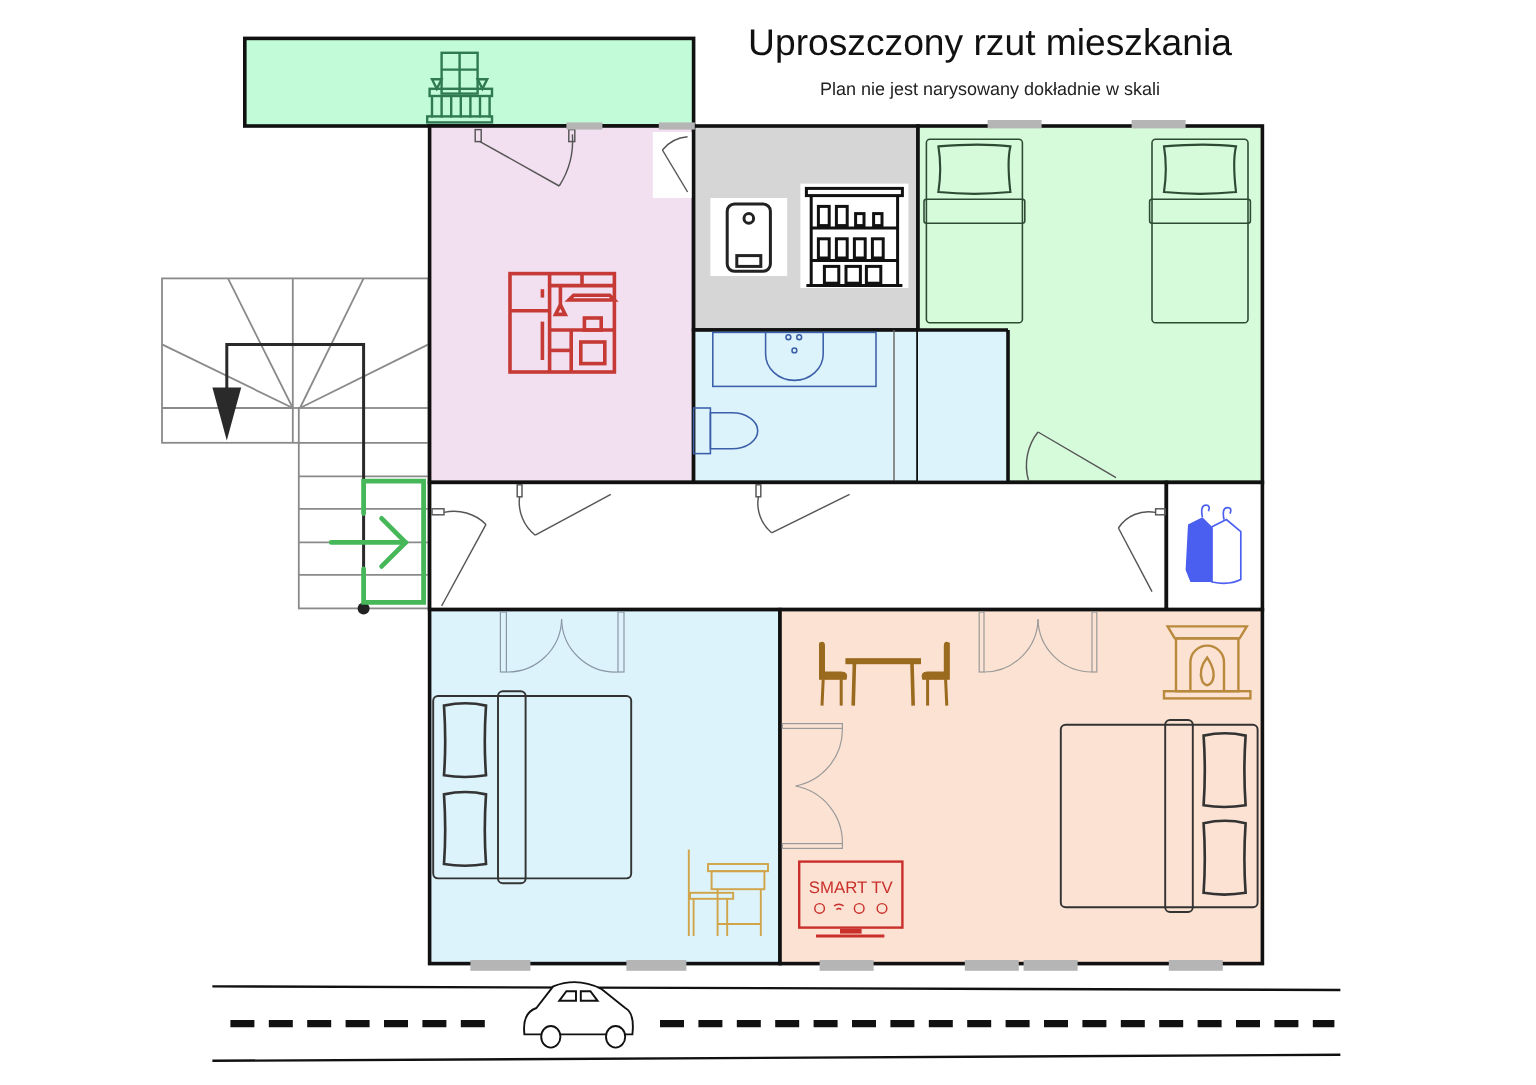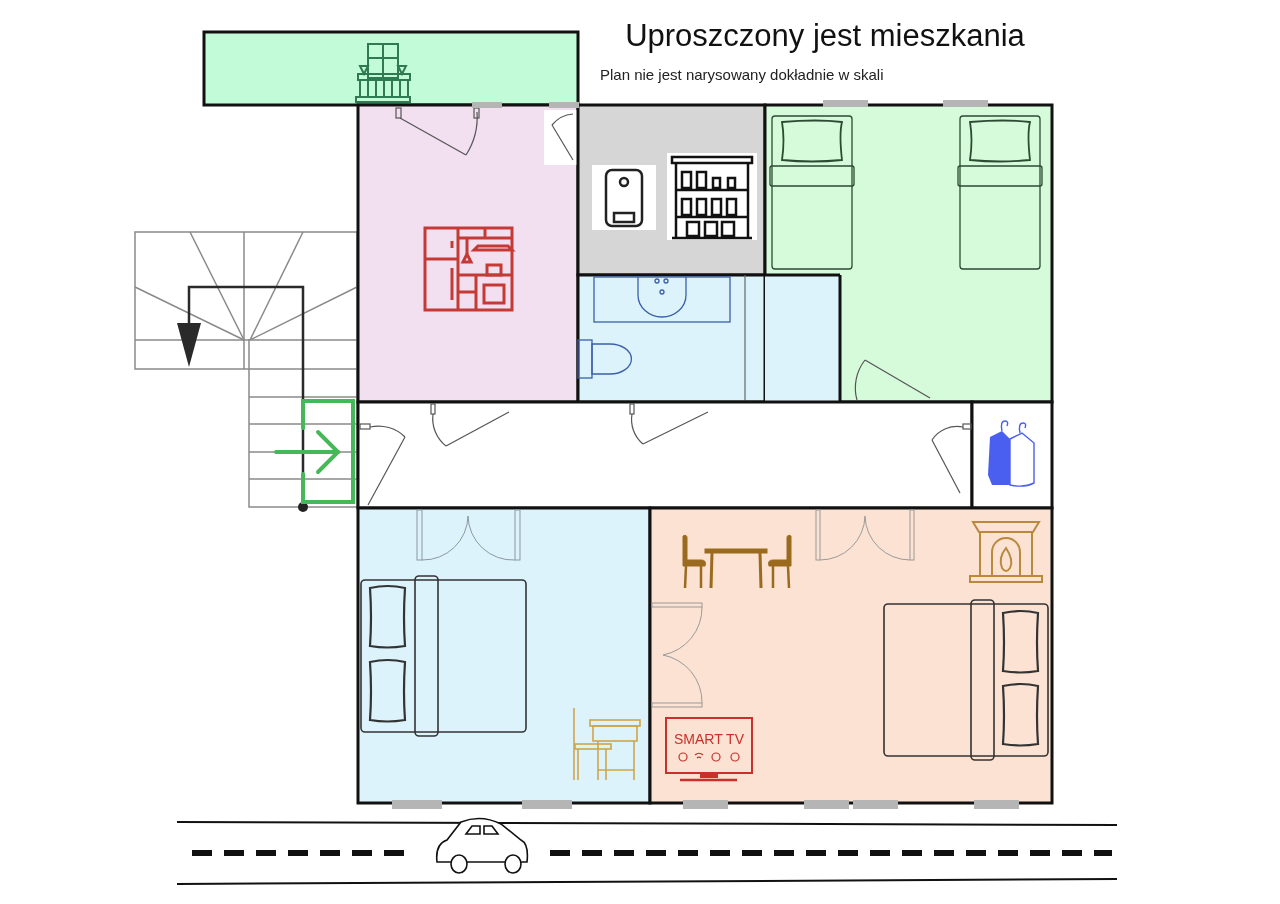--- a/index.html
+++ b/index.html
@@ -1,24 +1,24 @@
 <!DOCTYPE html>
 <html><head>
 <meta charset="utf-8">
 <style>
   html,body{margin:0;padding:0;background:#fff;}
   body{width:1280px;height:904px;position:relative;overflow:hidden;font-family:"Liberation Sans",sans-serif;}
   .title{position:absolute;left:600px;top:18px;width:450px;text-align:center;font-size:31px;color:#111;}
-  .subtitle{position:absolute;left:600px;top:66px;width:450px;font-size:15px;color:#222;}
+  .subtitle{position:absolute;left:600px;top:66px;width:450px;text-align:center;font-size:15px;color:#222;}
   svg.plan{position:absolute;left:0;top:0;}
 </style>
 </head>
 <body>
 
-<div class="title">Uproszczony jest mieszkania</div>
+<div class="title">Uproszczony rzut mieszkania</div>
 <div class="subtitle">Plan nie jest narysowany dokładnie w skali</div>
 
 <svg class="plan" width="1280" height="904" viewBox="0 0 1280 904" xmlns="http://www.w3.org/2000/svg">
 
   <g stroke="#8a8a8a" stroke-width="1.5" fill="none">
     <rect x="135" y="232" width="222" height="137"></rect>
     <line x1="135" y1="340" x2="244" y2="340"></line>
     <line x1="244" y1="340" x2="244" y2="369"></line>
     <line x1="244" y1="232" x2="244" y2="340"></line>
     <line x1="190" y1="232" x2="244" y2="340"></line>

